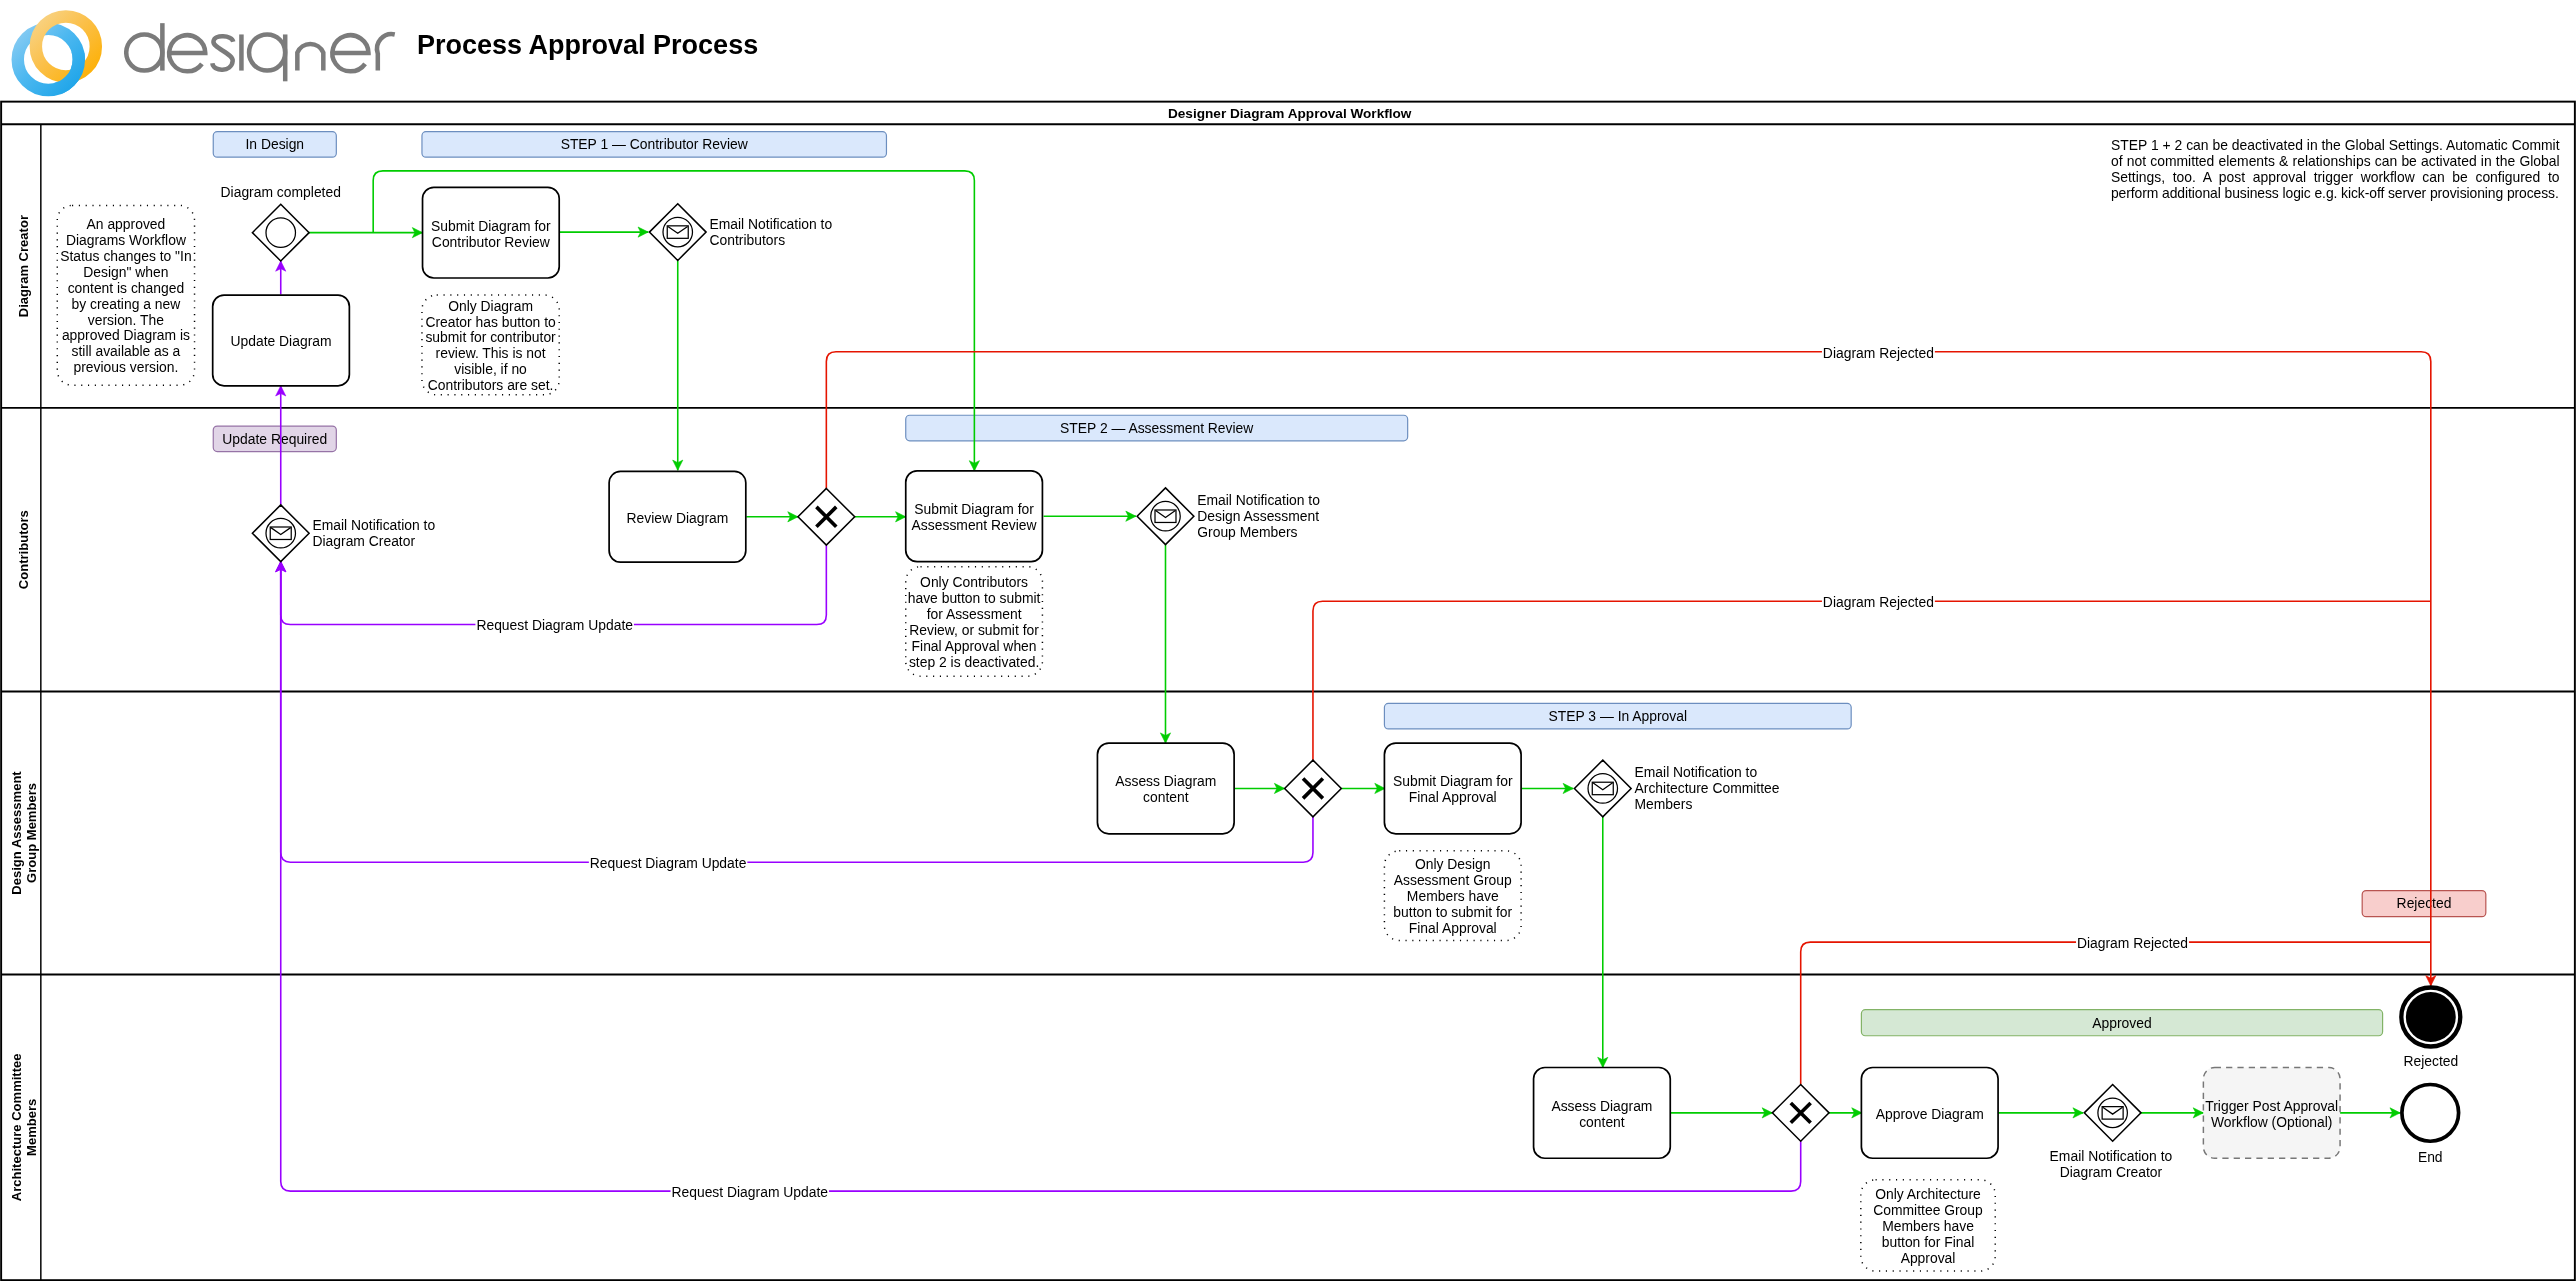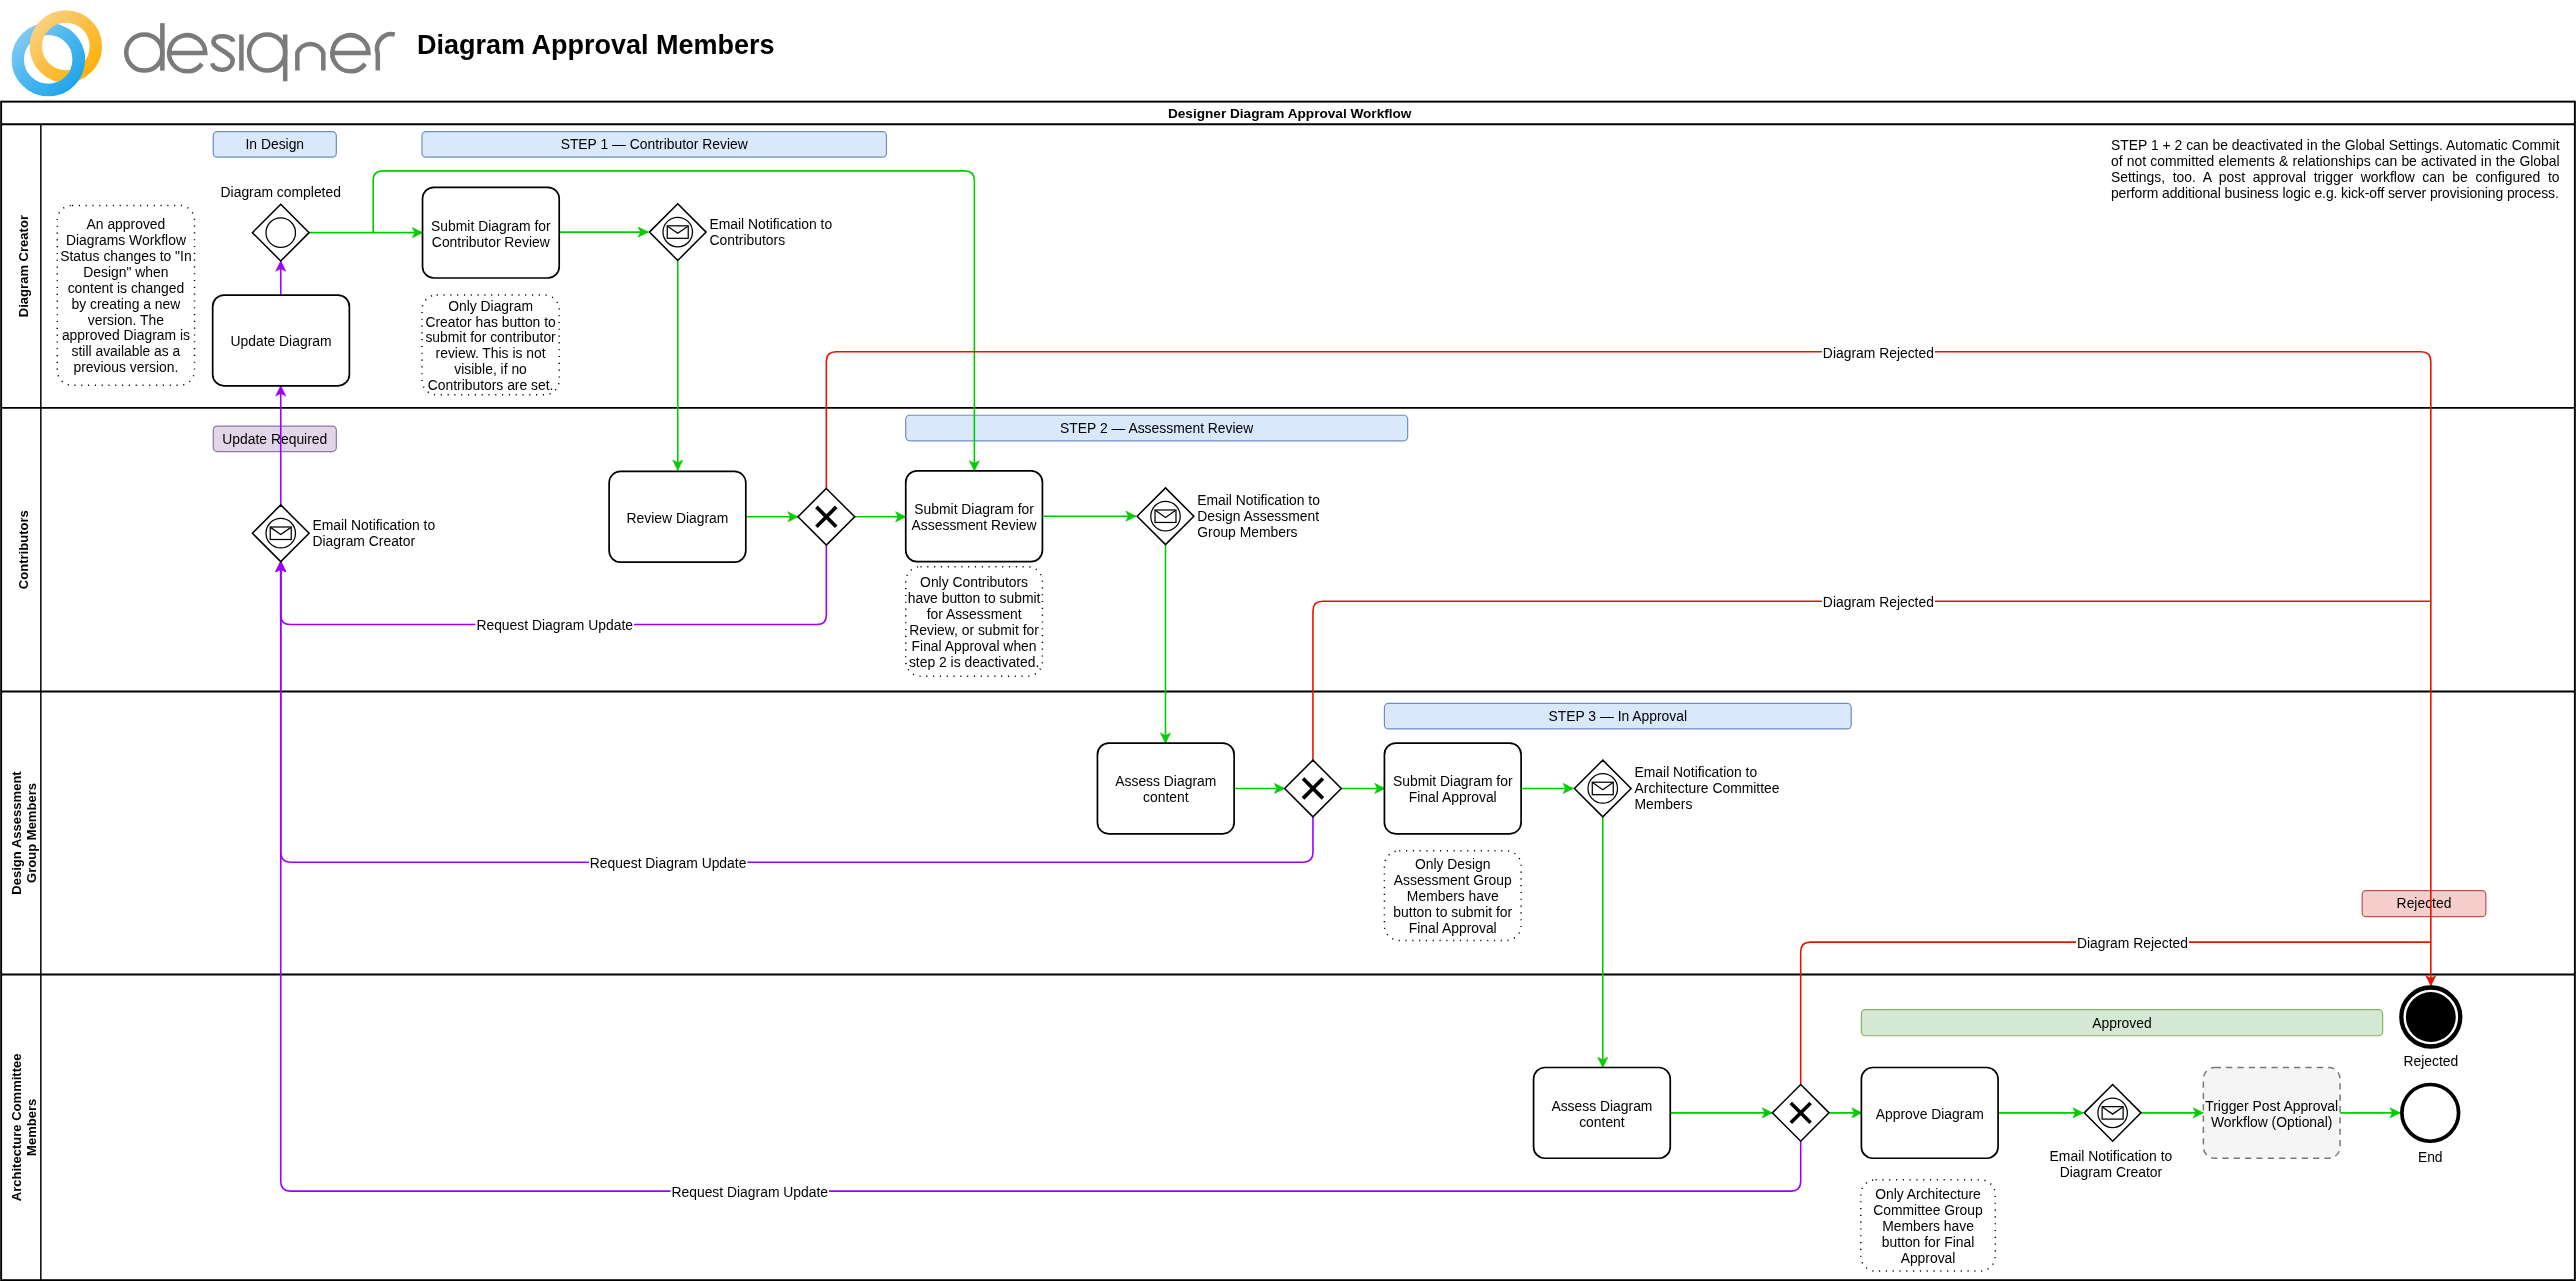--- a/index.html
+++ b/index.html
@@ -53,21 +53,21 @@
         <line x1="66.5" y1="41" x2="66.5" y2="125" stroke="#7b7b7b" stroke-width="8" stroke-linecap="butt"></line>
         <path d="M 136.5 113 A 32 32 0 1 1 142.5 94 L 78.5 94" fill="none" stroke="#7b7b7b" stroke-width="8" stroke-linecap="butt" stroke-linejoin="miter"></path>
         <path d="M 192 74 C 189 62 159 60 157 73 C 155 85 193 95 191 108 C 189 128 157 128 155 112" fill="none" stroke="#7b7b7b" stroke-width="8" stroke-linecap="butt" stroke-linejoin="miter"></path>
         <line x1="206.5" y1="61" x2="206.5" y2="125" stroke="#7b7b7b" stroke-width="8" stroke-linecap="butt"></line>
         <circle cx="252" cy="93" r="32" fill="none" stroke="#7b7b7b" stroke-width="8"></circle>
         <line x1="284" y1="61" x2="284" y2="144" stroke="#7b7b7b" stroke-width="8" stroke-linecap="butt"></line>
         <path d="M 305.5 125 L 305.5 93 A 25 25 0 0 1 351.5 93 L 351.5 125" fill="none" stroke="#7b7b7b" stroke-width="8" stroke-linecap="butt" stroke-linejoin="miter"></path>
         <path d="M 425.5 113 A 32 32 0 1 1 431.5 94 L 367.5 94" fill="none" stroke="#7b7b7b" stroke-width="8" stroke-linecap="butt" stroke-linejoin="miter"></path>
         <path d="M 448 125 L 448 95 A 26 26 0 0 1 478 61" fill="none" stroke="#7b7b7b" stroke-width="8" stroke-linecap="butt" stroke-linejoin="miter"></path>
       </svg>
-    <div id="page-title">Diagram Approval Members</div>
+    <div id="page-title">Process Approval Process</div>
   </div>
 
   <svg id="canvas" width="2576" height="1282" viewBox="0 0 4542 2260" xmlns="http://www.w3.org/2000/svg">
       <g>
         <rect x="2" y="179" width="4538" height="2078" fill="#fff" stroke="#000000" stroke-width="3.4"></rect>
         <line x1="2" y1="219" x2="4540" y2="219" stroke="#000000" stroke-width="3.4"></line>
         <text x="2274" y="207" class="t-pool" text-anchor="middle">Designer Diagram Approval Workflow</text>
         <g>
           <line x1="72" y1="219" x2="72" y2="719" stroke="#000000" stroke-width="2.6"></line>
           <line x1="2" y1="719" x2="4540" y2="719" stroke="#000000" stroke-width="3.4"></line>

